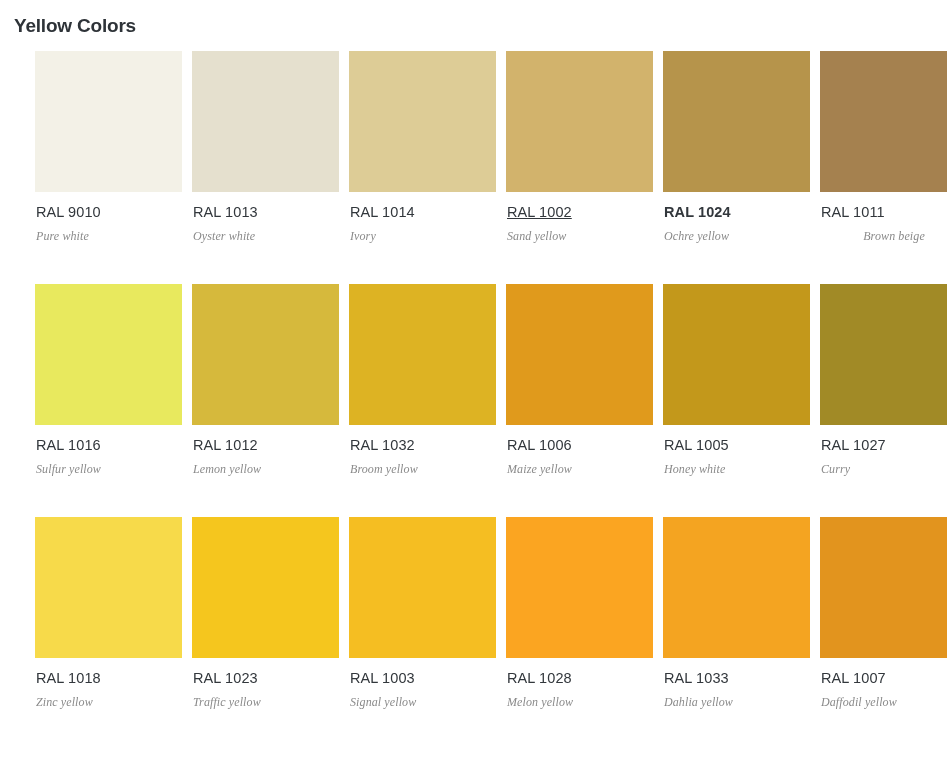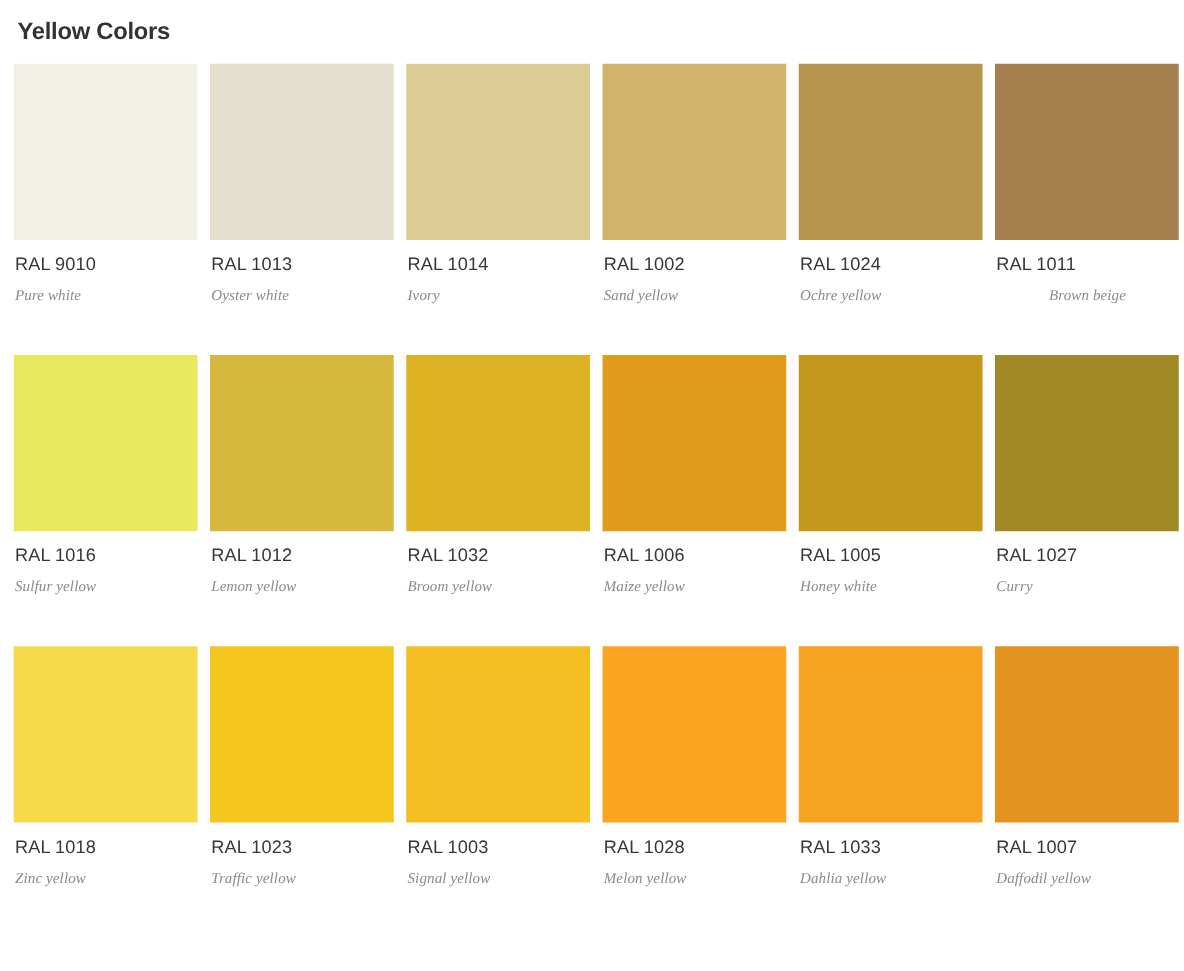--- a/index.html
+++ b/index.html
@@ -31,20 +31,21 @@
     margin: 0;
     padding: 12px 0 0 3px;
     line-height: 28px;
   }
   .swatch-grid {
     display: grid;
     grid-template-columns: repeat(6, 147px);
     column-gap: 10px;
     row-gap: 0px;
     margin-top: 11px;
+    margin-left: 24px;
   }
   .swatch-cell {
     width: 147px;
   }
   .swatch-chip {
     width: 147px;
     height: 141px;
     display: block;
     border: 0;
   }
@@ -101,29 +102,29 @@
         <div class="swatch-chip" style="background-color: rgb(221, 204, 150);"></div>
         <div class="swatch-meta">
           <div class="swatch-code" style="color: rgb(50, 55, 60);">RAL 1014</div>
           <div class="swatch-name" style="color: rgb(138, 138, 138);">Ivory</div>
         </div>
         <div class="row-spacer"></div>
       </div>
       <div class="swatch-cell">
         <div class="swatch-chip" style="background-color: rgb(210, 179, 108);"></div>
         <div class="swatch-meta">
-          <div class="swatch-code" style="color: rgb(50, 55, 60);">RAL 1002</div>
+          <div class="swatch-code" style="color: rgb(50, 55, 60); text-decoration: underline;">RAL 1002</div>
           <div class="swatch-name" style="color: rgb(138, 138, 138);">Sand yellow</div>
         </div>
         <div class="row-spacer"></div>
       </div>
       <div class="swatch-cell">
         <div class="swatch-chip" style="background-color: rgb(182, 148, 75);"></div>
         <div class="swatch-meta">
-          <div class="swatch-code" style="color: rgb(50, 55, 60);">RAL 1024</div>
+          <div class="swatch-code" style="color: rgb(50, 55, 60); font-weight: bold;">RAL 1024</div>
           <div class="swatch-name" style="color: rgb(138, 138, 138);">Ochre yellow</div>
         </div>
         <div class="row-spacer"></div>
       </div>
       <div class="swatch-cell">
         <div class="swatch-chip" style="background-color: rgb(165, 129, 79);"></div>
         <div class="swatch-meta">
           <div class="swatch-code" style="color: rgb(50, 55, 60);">RAL 1011</div>
           <div class="swatch-name" style="color: rgb(138, 138, 138); text-align: center;">Brown beige</div>
         </div>

